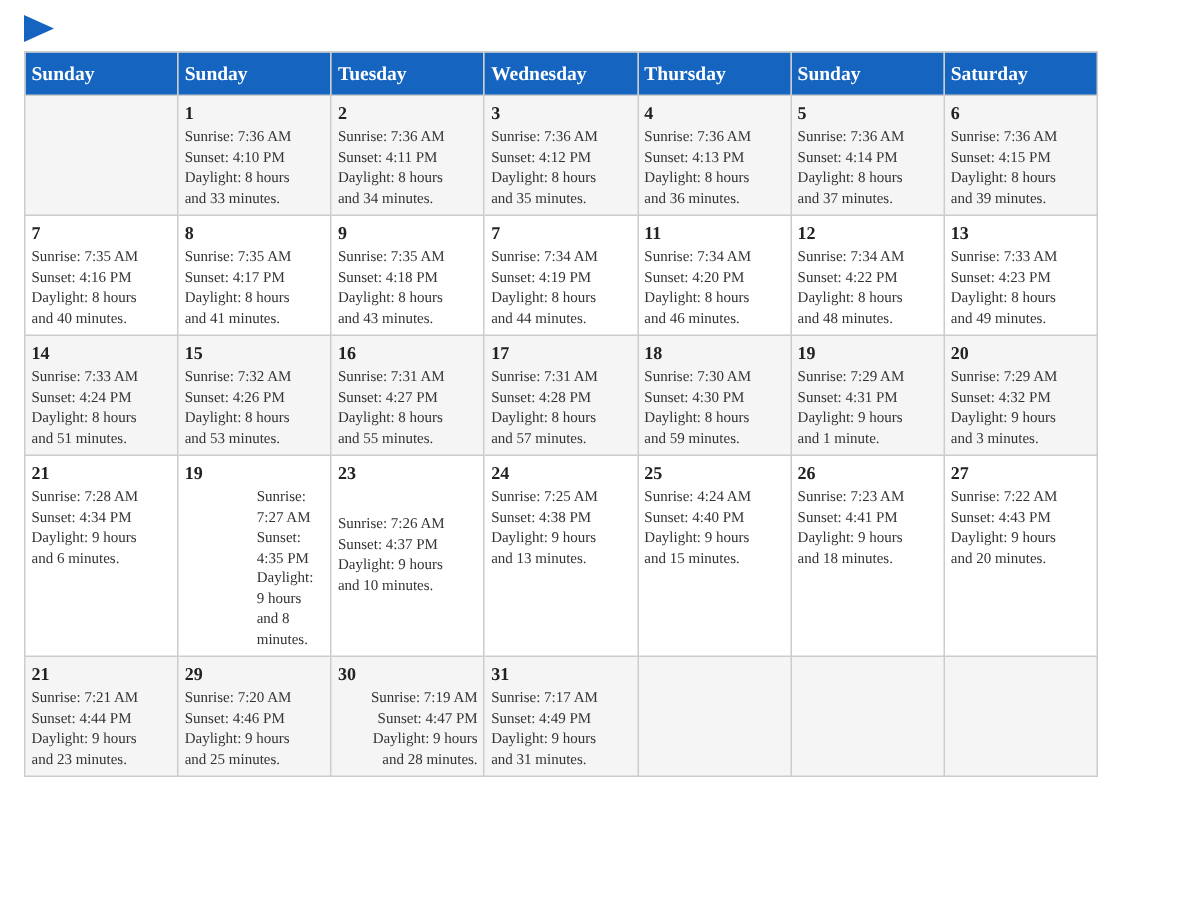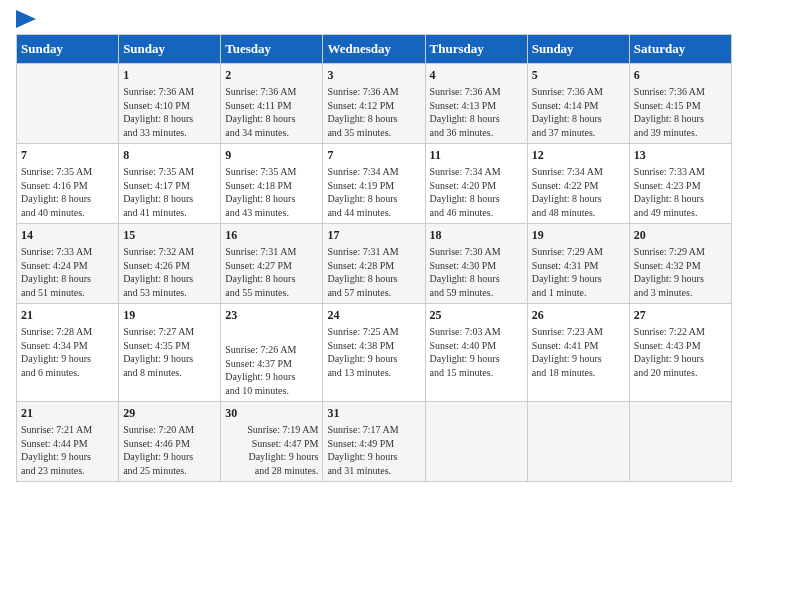--- a/index.html
+++ b/index.html
@@ -268,42 +268,42 @@
         <tr>
           <td>
             <span class="day-num">21</span>
             <div class="day-info" style="white-space: pre-line;">Sunrise: 7:28 AM
 Sunset: 4:34 PM
 Daylight: 9 hours
 and 6 minutes.</div>
           </td>
           <td>
             <span class="day-num">19</span>
-            <div class="day-info" style="white-space: pre-line;">Sunrise: 7:27 AM
+            <div class="day-info" style="white-space: pre-line; margin-left: 48px;">Sunrise: 7:27 AM
 Sunset: 4:35 PM
 Daylight: 9 hours
 and 8 minutes.</div>
           </td>
           <td>
             <span class="day-num">23</span>
             <div class="day-info" style="white-space: pre-line; margin-top: 20px;">Sunrise: 7:26 AM
 Sunset: 4:37 PM
 Daylight: 9 hours
 and 10 minutes.</div>
           </td>
           <td>
             <span class="day-num">24</span>
             <div class="day-info" style="white-space: pre-line;">Sunrise: 7:25 AM
 Sunset: 4:38 PM
 Daylight: 9 hours
 and 13 minutes.</div>
           </td>
           <td>
             <span class="day-num">25</span>
-            <div class="day-info" style="white-space: pre-line;">Sunrise: 7:03 AM
+            <div class="day-info" style="white-space: pre-line;">Sunrise: 4:24 AM
 Sunset: 4:40 PM
 Daylight: 9 hours
 and 15 minutes.</div>
           </td>
           <td>
             <span class="day-num">26</span>
             <div class="day-info" style="white-space: pre-line;">Sunrise: 7:23 AM
 Sunset: 4:41 PM
 Daylight: 9 hours
 and 18 minutes.</div>

